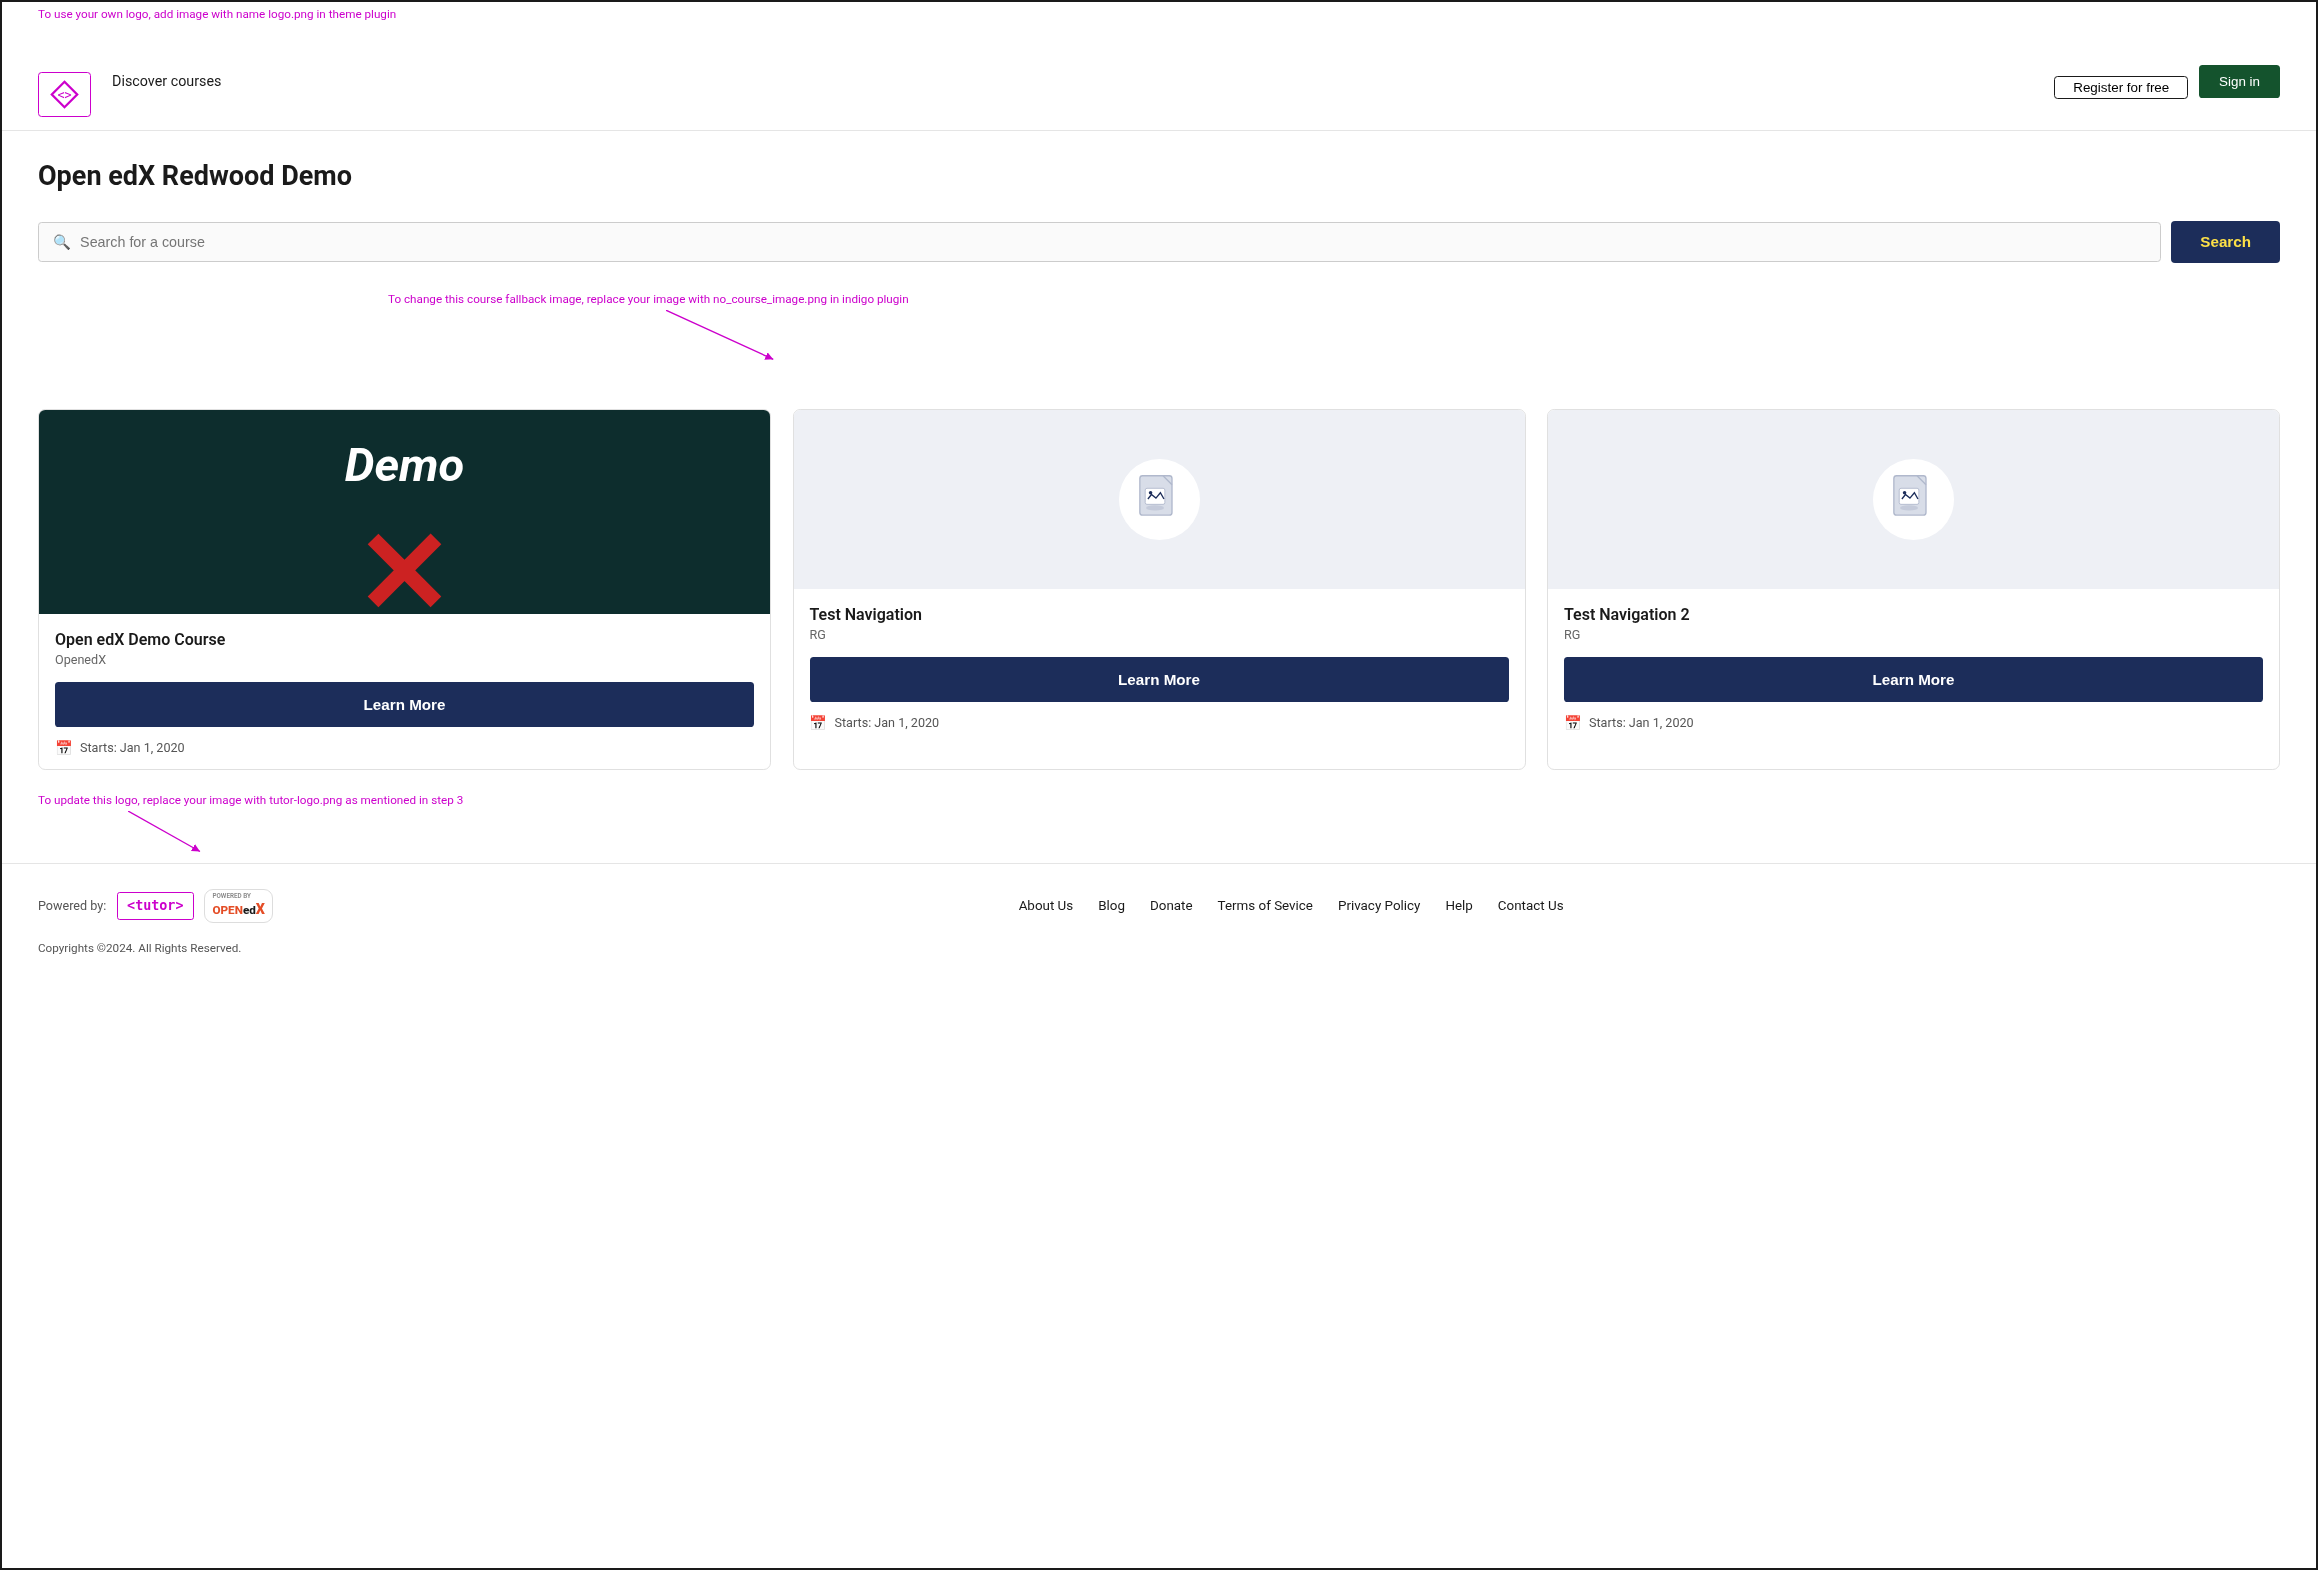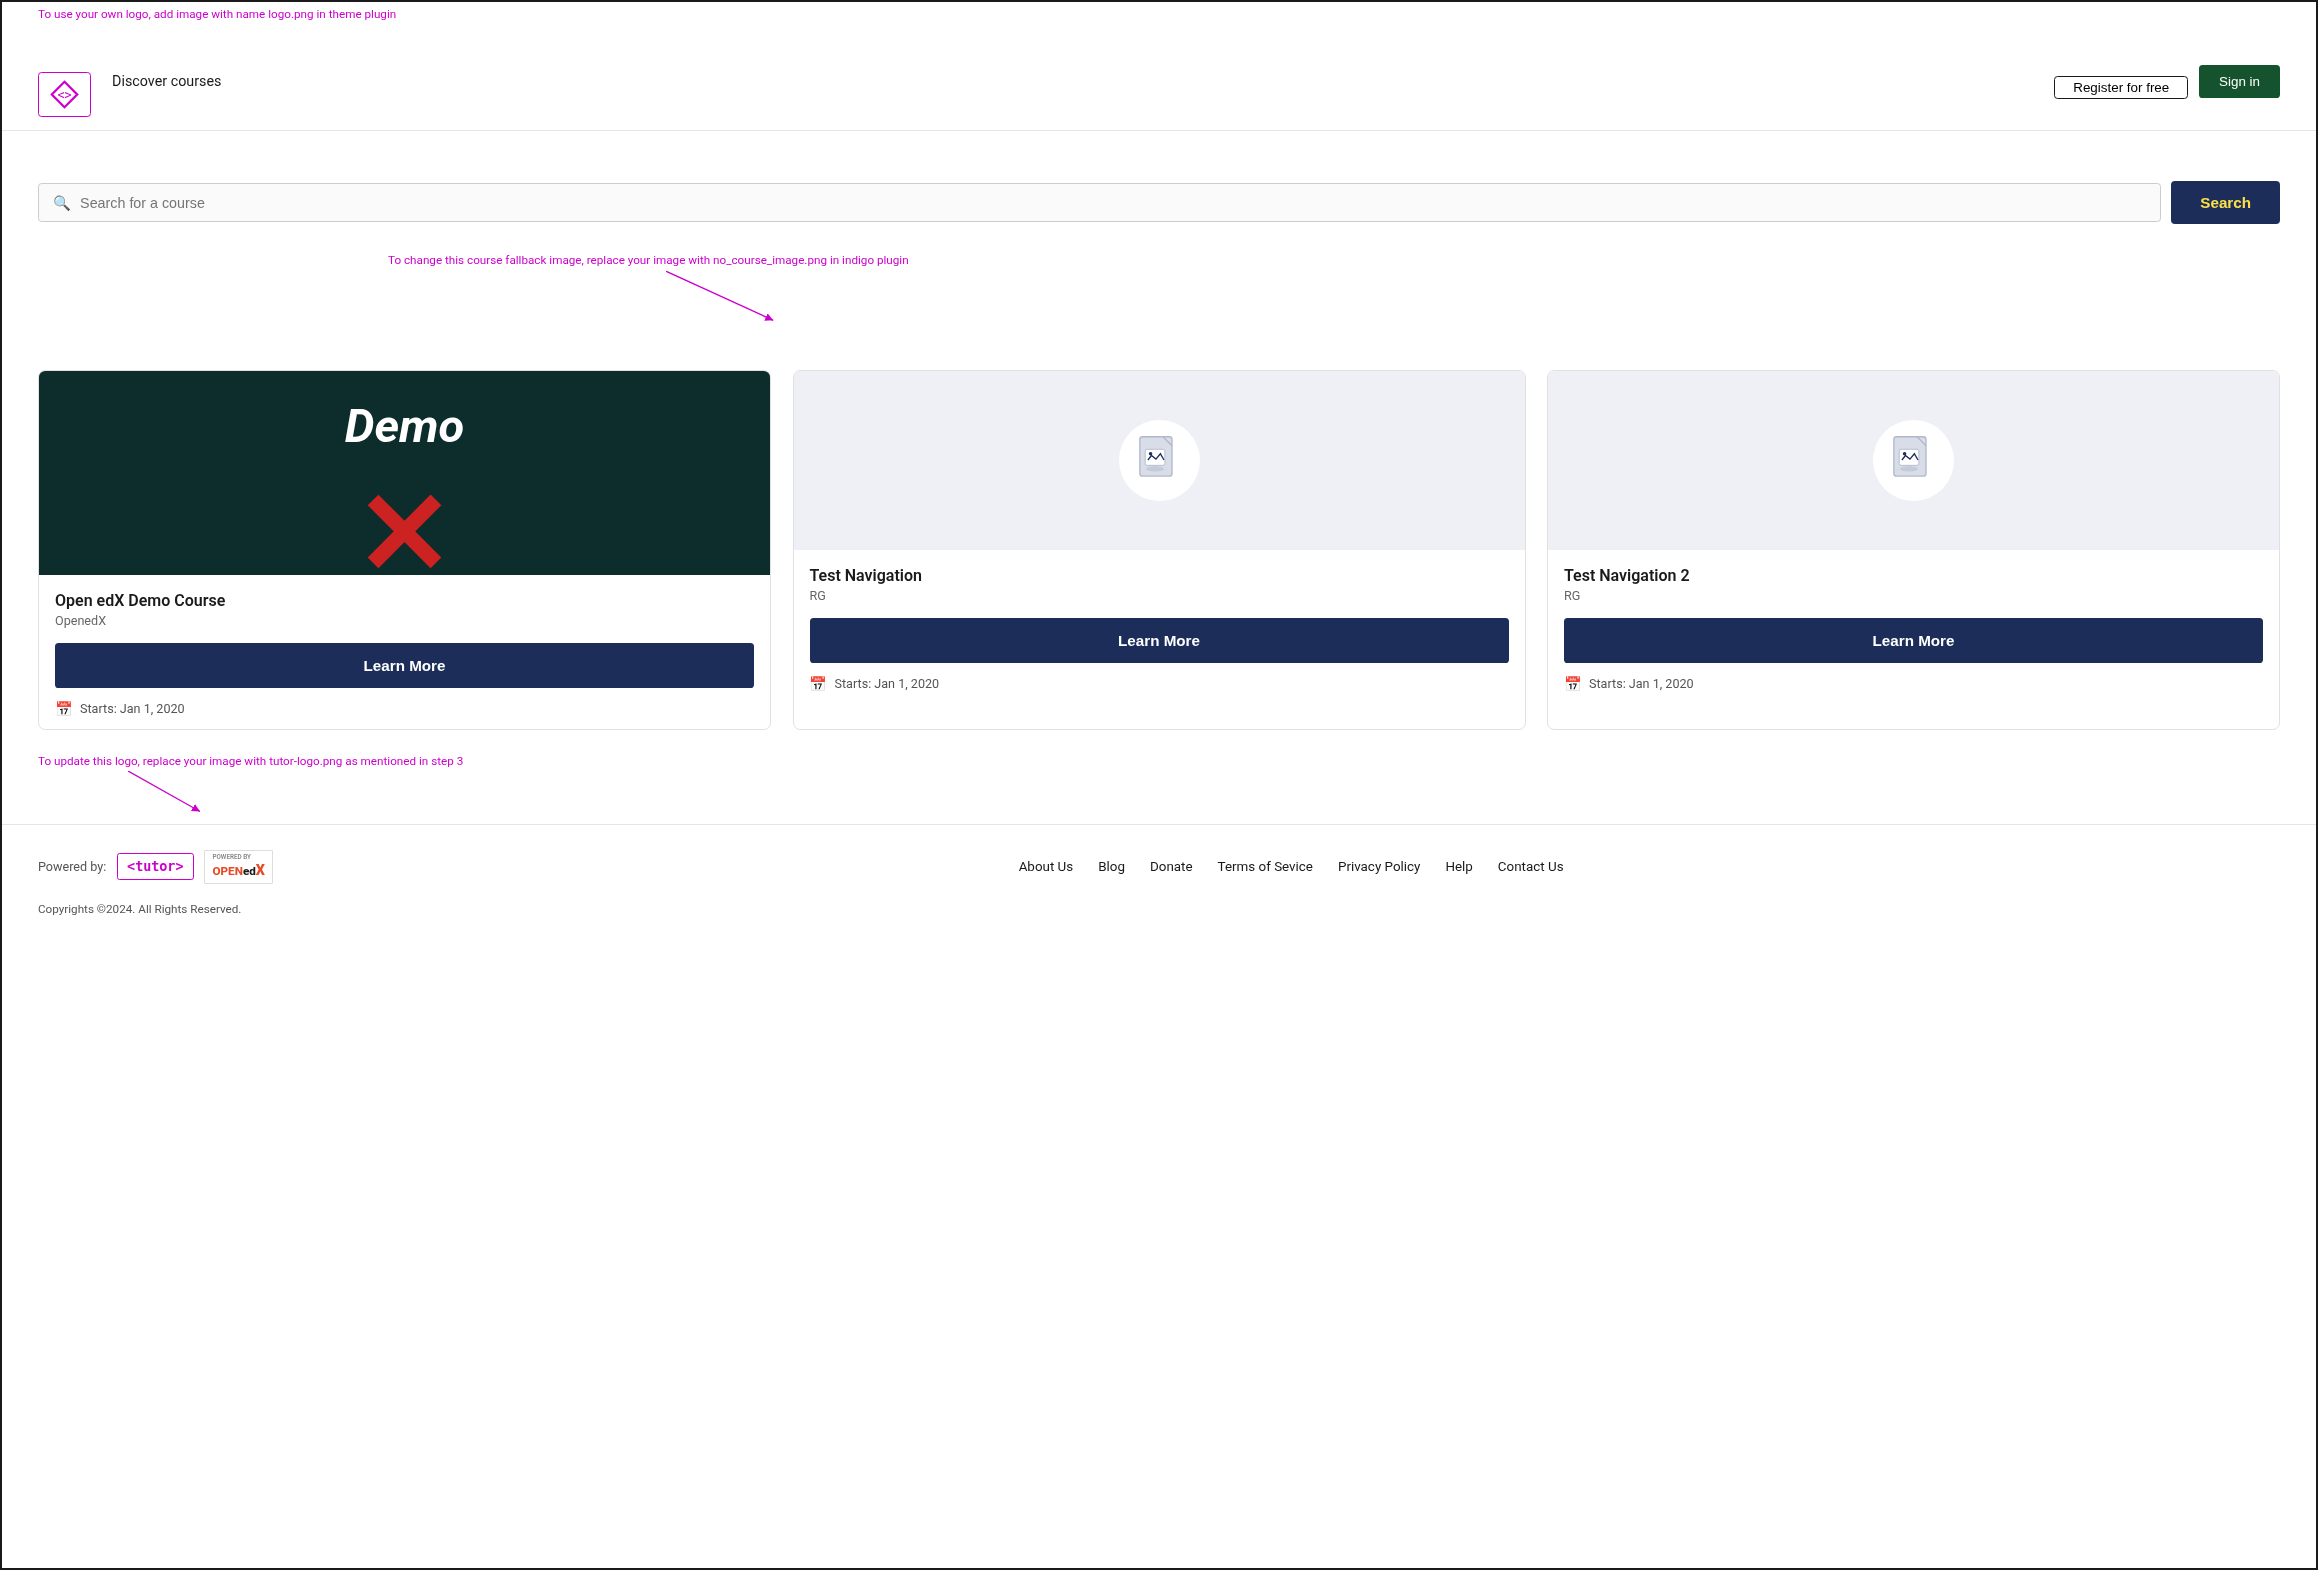--- a/index.html
+++ b/index.html
@@ -332,20 +332,21 @@
     <a class="nav-link">Discover courses</a>
     <div class="header-spacer"></div>
     <div class="header-actions">
       <button class="btn-register">Register for free</button>
       <button class="btn-signin">Sign in</button>
     </div>
   </div>
 </div>
 
 <div class="hero">
+  <h1 class="hero-title">Open edX Redwood Demo</h1>
 </div>
 
 <div class="search-section">
   <div class="search-bar">
     <div class="search-input-wrapper">
       <span class="search-icon-inner">🔍</span>
       <input class="search-input" type="text" placeholder="Search for a course" style="">
     </div>
     <button class="btn-search">Search</button>
   </div>
@@ -443,21 +444,21 @@
   </svg>
 </div>
 
 <div class="footer">
   <div class="footer-content">
     <div class="footer-logo-area">
       <span class="powered-by-text">Powered by:</span>
       <div class="tutor-logo">
         <span>&lt;</span><span style="color:#cc00cc;">tutor</span><span>&gt;</span>
       </div>
-      <div style="border:0.9px solid #ddd; border-radius:1px; padding:3.6px 7.2px; display:flex; align-items:center; gap:1.8px;">
+      <div style="border:0.9px solid #ddd; border-radius:9px; padding:3.6px 7.2px; display:flex; align-items:center; gap:1.8px;">
         <div style="font-size:8px; color:#666; font-weight:600; display:flex; flex-direction:column; line-height:1.2;">
           <span style="font-size:6.3px; color:#888;">POWERED BY</span>
           <div style="display:flex; align-items:baseline;">
             <span style="color:#e44d26; font-weight:800; font-size:11.7px;">OPEN</span>
             <span style="color:#1a1a1a; font-weight:800; font-size:11.7px;">ed</span>
               <span style="color:#e44d26; font-weight:900; font-size:14.3px;">X</span>
           </div>
         </div>
       </div>
     </div>

